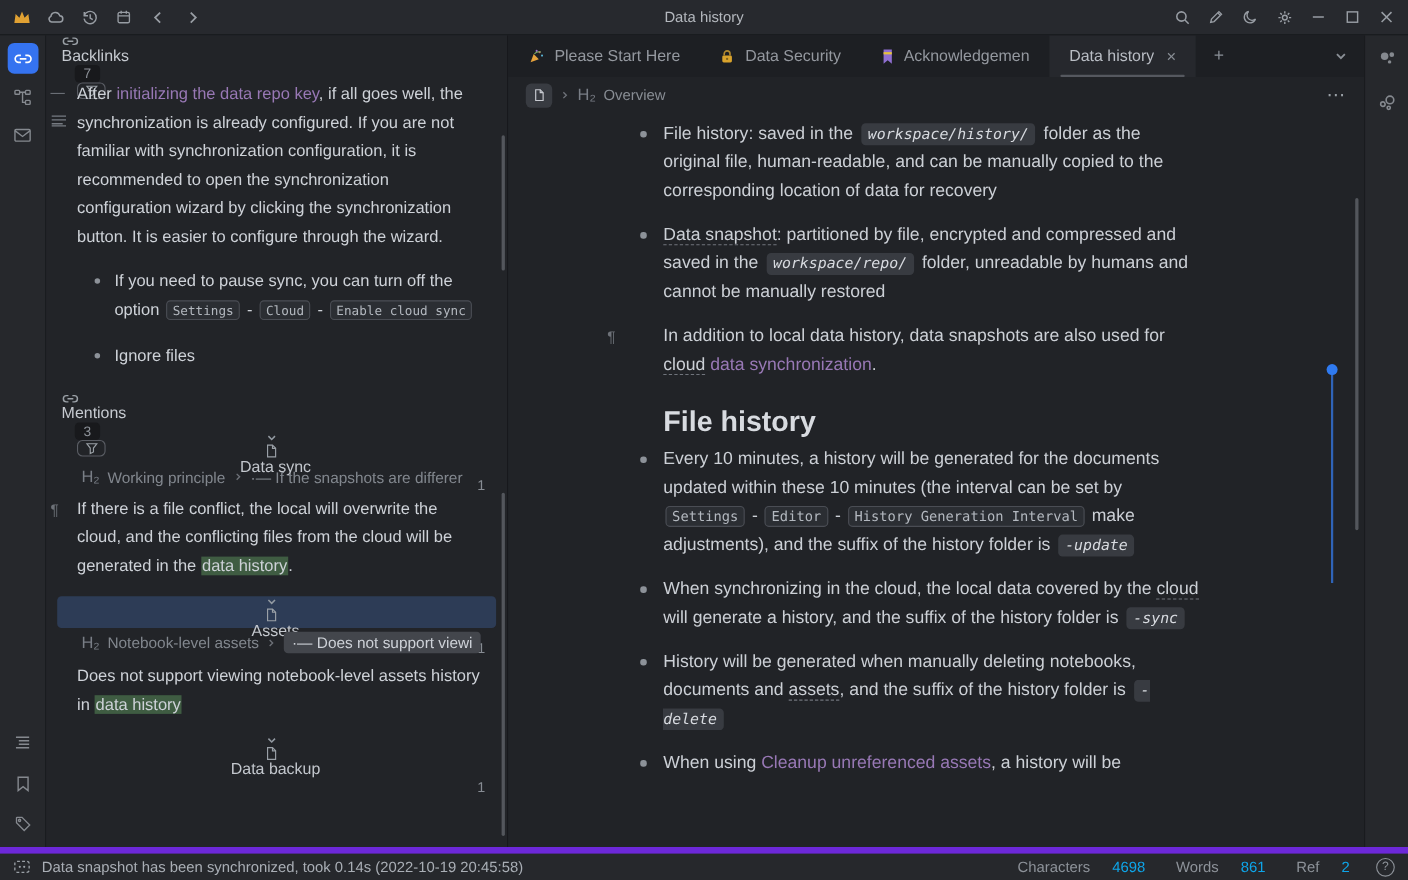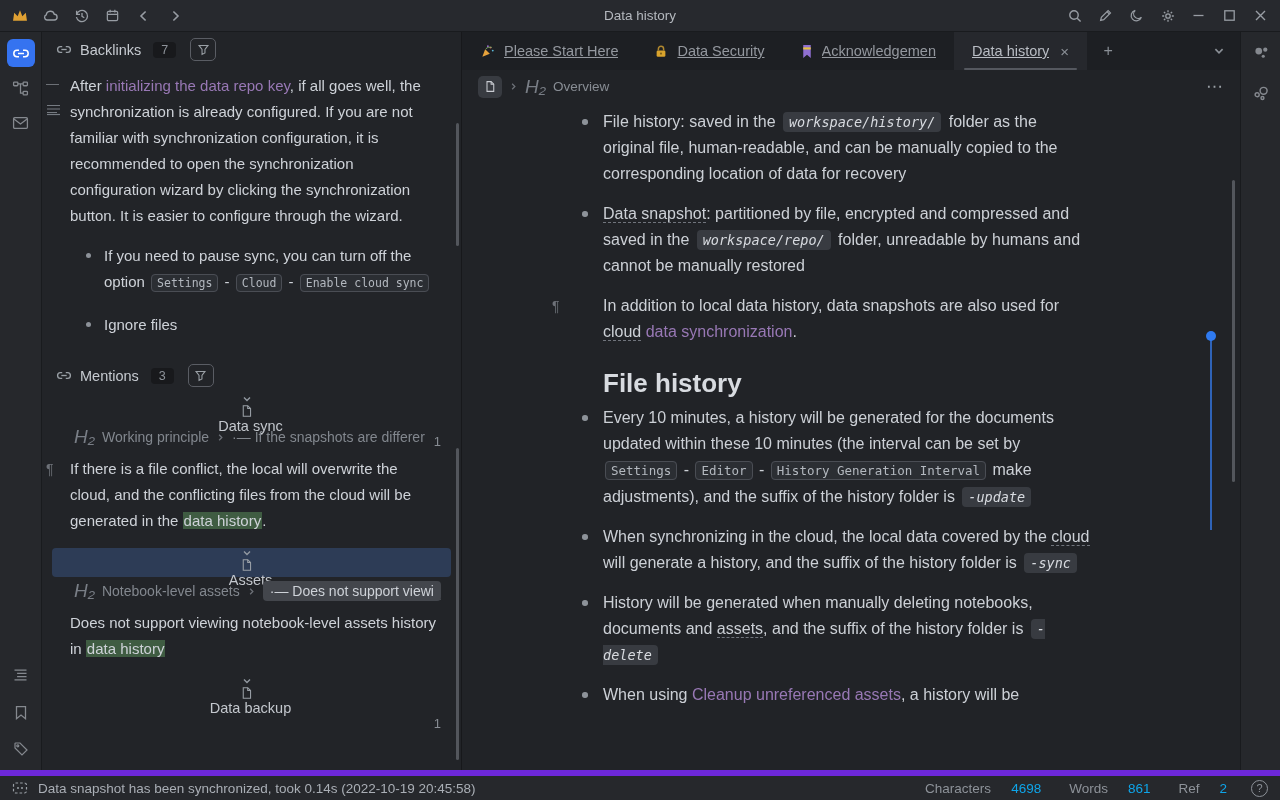--- a/index.html
+++ b/index.html
@@ -31,22 +31,22 @@
   .dock-item { width:28px; height:28px; margin:7px auto 6px; border-radius:6px;
     display:flex; align-items:center; justify-content:center; color:#85898f; cursor:pointer;}
   .dock-item.active { background:#3573f0; color:#fff; }
   .dock-bottom { position:absolute; bottom:10px; left:0; width:100%;
     display:flex; flex-direction:column; align-items:center; gap:15px; }
   .dock-bottom .dock-item { margin:0; height:22px; }
 
   
   .panel { width:420px; flex:none; background:#222428; border-right:1px solid #17181b;
     position:relative; overflow:hidden; }
-  .panel-header { height:35px; display:flex; align-items:center; padding:0 10px 0 14px;
-    color:#c6cad0; }
+  .panel-header { height:35px; display:flex; align-items:flex-start; padding:0 10px 0 14px;
+    color:#c6cad0;flex-direction:column; }
   .ph-icon { color:#9aa0a6; margin-right:8px; }
   .ph-title { font-size:14.5px; }
   .ph-badge { margin-left:12px; background:#18191c; border-radius:4px; padding:1px 8px;
     font-size:12.5px; color:#8d9299; }
   .ph-filter { margin-left:14px; width:26px; height:23px; border:1px solid #5a5d64;
     border-radius:5px; display:flex; align-items:center; justify-content:center;
     color:#9aa0a6; cursor:pointer; }
 
   .panel-content { position:relative; padding:6px 24px 4px 28px;
     font-size:15px; line-height:26px; color:#ced2d8; }
@@ -62,21 +62,21 @@
 
   
   .tree-doc { height:29px; margin:1px 10px; padding:0 10px 0 8px; border-radius:4px;
     display:flex; align-items:center; font-size:14.5px; color:#c3c7cd; cursor:pointer;flex-direction:column; }
   .tree-doc.selected { background:#2d3c56; }
   .tree-doc .tw { color:#9299a1; margin-right:7px; }
   .tree-doc .di { color:#9aa0a7; margin-right:8px; }
   .tree-count { margin-left:auto; font-size:13px; color:#878c93; }
   .tree-crumb { margin:3px 14px 8px 32px; display:flex; align-items:center; gap:7px;
     font-size:14px; color:#82878e; white-space:nowrap; overflow:hidden; }
-  .crumb-h2 { color:#797e86; font-size:19px; flex:none;font-style:italic;}
+  .crumb-h2 { color:#797e86; font-size:15px; flex:none;}
   .crumb-sep { color:#6d7178; flex:none; }
   .crumb-snip { overflow:hidden; }
   .crumb-snip.hl { background:#43464c; color:#ced2d8; padding:2px 7px; border-radius:4px; }
   .tree-para { position:relative; margin:8px 24px 14px 28px; font-size:15px;
     line-height:26px; color:#ced2d8; }
 
   
   .seg-ref { color:#9878b5; cursor:pointer; }
   .seg-underdash { border-bottom:1px dashed #70747c; cursor:pointer;text-align:center; }
   .seg-hl { background:#3f5c42; padding:0 1px; }
@@ -90,21 +90,21 @@
 
   
   .vthumb { position:absolute; width:3px; border-radius:2px; background:#53565c; }
 
   
   .editor { flex:1; background:#212327; display:flex; flex-direction:column;
     position:relative; overflow:hidden; }
   .tabbar { height:38px; flex:none; background:#1d1f23; display:flex; align-items:stretch; }
   .tab { display:flex; align-items:center; gap:9px; padding:0 18px; font-size:14.5px;
     color:#94989f; cursor:pointer; position:relative; }
-  .tab .tlabel { white-space:nowrap; overflow:hidden; max-width:128px;text-decoration:underline; }
+  .tab .tlabel { white-space:nowrap; overflow:hidden; max-width:128px; }
   .tab.active { background:#26282d; color:#b9bdc4; }
   .tab.active::after { content:""; position:absolute; left:10px; right:10px; bottom:0;
     height:2px; background:#55585f; border-radius:1px; }
   .tab-close { color:#8a8f96; font-size:15px; margin-left:2px; }
   .tab-btn { display:flex; align-items:center; justify-content:center; width:42px;
     color:#8a8f96; cursor:pointer; font-size:16px; }
   .tab-caret { margin-left:auto; }
 
   .breadcrumb { height:33px; flex:none; display:flex; align-items:center; gap:7px;
     padding:0 16px; font-size:13.5px; color:#888d94; }

